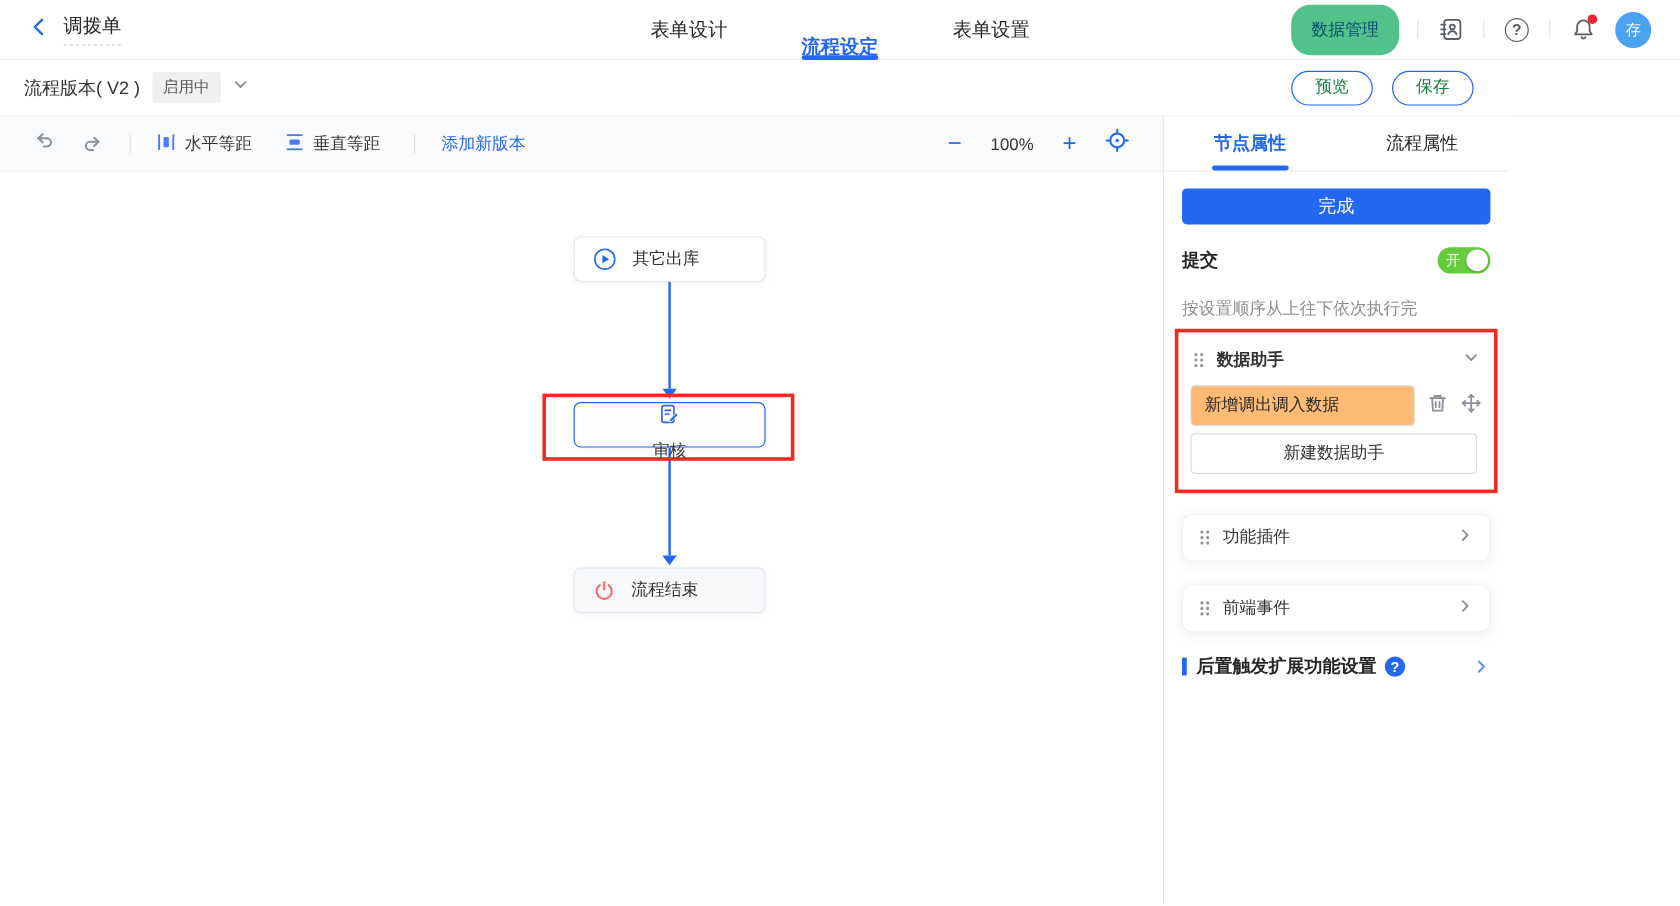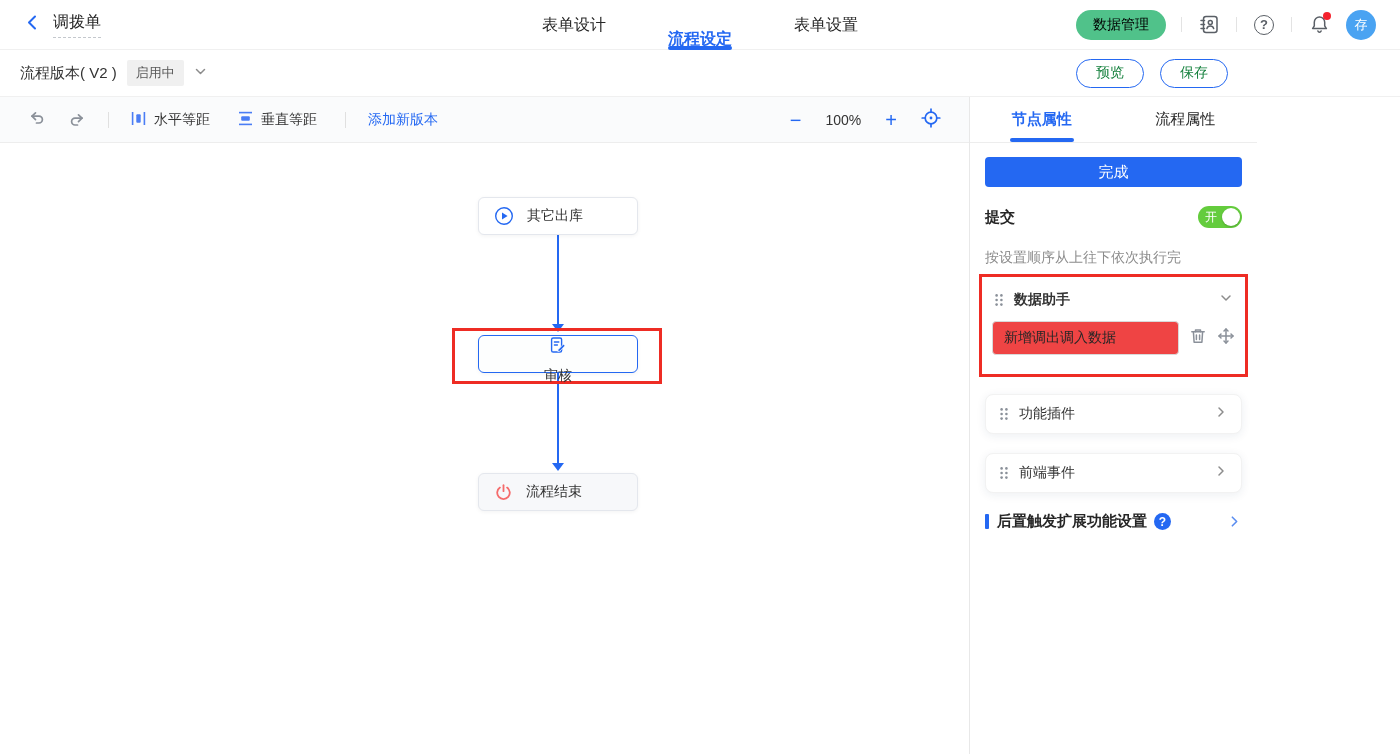--- a/index.html
+++ b/index.html
@@ -9,21 +9,21 @@
   
   .topbar { position: relative; display: flex; align-items: center; height: 50px; padding: 0 24px; border-bottom: 1px solid #f0f0f0; background: #fff; }
   .topbar-left { display: flex; align-items: center; gap: 12px; }
   .back-btn { display: flex; align-items: center; cursor: pointer; }
   .page-title { font-size: 16px; color: #262626; padding-bottom: 4px; border-bottom: 1px dashed #c4c8cd; }
   .topbar-tabs { position: absolute; left: 50%; top: 0; transform: translateX(-50%); height: 50px; display: flex; gap: 62px; }
   .top-tab { display: flex; align-items: center; font-size: 16px; color: #262626; position: relative; cursor: pointer; }
   .top-tab.active { color: #2468f2; font-weight: 700; margin-top: 28px; }
   .top-tab.active::after { content: ""; position: absolute; bottom: 0; left: 50%; transform: translateX(-50%); width: 64px; height: 4px; border-radius: 2px; background: #2468f2; }
   .topbar-right { margin-left: auto; display: flex; align-items: center; gap: 15px; }
-  .pill-green { height: 30px; padding: 0 17px; border-radius: 16px; background: #50c28a; color: #000000; font-size: 14px; display: flex; align-items: center; border: none; cursor: pointer; text-align: center; }
+  .pill-green { height: 42px; padding: 0 17px; border-radius: 16px; background: #50c28a; color: #0c4a6e; font-size: 14px; display: flex; align-items: center; border: none; cursor: pointer; text-align: center; }
   .v-divider { width: 1px; height: 15px; background: #e3e3e3; }
   .icon-btn { display: flex; align-items: center; justify-content: center; width: 24px; height: 24px; cursor: pointer; }
   .help-circle { width: 20px; height: 20px; border: 1.5px solid #5a5f66; border-radius: 50%; color: #5a5f66; font-size: 13px; font-weight: 700; display: flex; align-items: center; justify-content: center; }
   .bell-wrap { position: relative; }
   .bell-dot { position: absolute; top: -1px; right: 0px; width: 8px; height: 8px; border-radius: 50%; background: #f5222d; }
   .avatar { width: 30px; height: 30px; border-radius: 50%; background: #4aa3f2; color: #fff; font-size: 13px; display: flex; align-items: center; justify-content: center; cursor: pointer; }
 
   
   .versionbar { display: flex; align-items: center; height: 47px; padding: 0 20px; border-bottom: 1px solid #f0f0f0; background: #fff; }
   .version-label { font-size: 15px; color: #333; }
@@ -74,21 +74,21 @@
   .toggle { position: relative; width: 44px; height: 22px; border-radius: 11px; background: #64cc3d; display: flex; align-items: center; cursor: pointer; }
   .toggle-text { color: #fff; font-size: 12px; margin-left: 7px; }
   .toggle-knob { position: absolute; right: 2px; top: 2px; width: 18px; height: 18px; border-radius: 50%; background: #fff; box-shadow: 0 1px 2px rgba(0,0,0,0.2); }
   .helper-text { font-size: 14px; color: #8c8c8c; margin-bottom: 7px; }
 
   .red-section { border: 3px solid #ee2c24; margin: 0 -6px 17px; padding: 9px 10px 13px; }
   .section-header { display: flex; align-items: center; height: 28px; margin-bottom: 7px; padding: 0 2px; font-weight: bold; }
   .section-title { font-size: 14px; color: #333; margin-left: 10px; }
   .header-chevron { margin-left: auto; display: flex; align-items: center; cursor: pointer; }
   .assistant-row { display: flex; align-items: center; gap: 9px; margin-bottom: 6px; }
-  .assistant-input { flex: 1; height: 34px; border: 1px solid #d9d9d9; border-radius: 4px; background: #ef4444; display: flex; align-items: center; padding: 0 11px; font-size: 14px; color: #262626; cursor: text; }
+  .assistant-input { flex: 1; height: 34px; border: 1px solid #d9d9d9; border-radius: 4px; background: #fdba74; display: flex; align-items: center; padding: 0 11px; font-size: 14px; color: #262626; cursor: text; }
   .new-assistant-btn { height: 34px; margin-right: 4px; border: 1px solid #d9d9d9; border-radius: 4px; background: #fff; display: flex; align-items: center; justify-content: center; font-size: 14px; color: #333; cursor: pointer; }
 
   .panel-card { height: 40px; border: 1px solid #f2f2f2; border-radius: 8px; background: #fff; box-shadow: 0 2px 10px rgba(31,56,88,0.08); display: flex; align-items: center; padding: 0 13px; margin-bottom: 19px; cursor: pointer; }
   .post-trigger-row { display: flex; align-items: center; margin-top: 14px; cursor: pointer; }
   .blue-bar { width: 4px; height: 15px; background: #2468f2; border-radius: 1px; margin-right: 8px; }
   .post-title { font-size: 15px; font-weight: 700; color: #262626; }
   .q-icon { width: 17px; height: 17px; border-radius: 50%; background: #2468f2; color: #fff; font-size: 12px; font-weight: 700; display: flex; align-items: center; justify-content: center; margin-left: 7px; }
   .post-chevron { margin-left: auto; display: flex; align-items: center; }
 </style>
 </head>
@@ -316,20 +316,21 @@
             <span class="icon-btn" style="width:19px;height:19px;">
               <span>
                 <svg width="18" height="18" viewBox="0 0 18 18" fill="none" stroke="#8a9099" stroke-width="1.5" stroke-linecap="round" stroke-linejoin="round">
                   <path d="M9 2 v14 M2 9 h14"></path>
                   <path d="M9 2 l-2 2 M9 2 l2 2 M9 16 l-2 -2 M9 16 l2 -2 M2 9 l2 -2 M2 9 l2 2 M16 9 l-2 -2 M16 9 l-2 2"></path>
                 </svg>
               </span>
             </span>
           </div>
 
+          <div class="new-assistant-btn">新建数据助手</div>
         </div>
 
         <div class="panel-card">
           <span style="display:flex;">
             <svg width="10" height="14" viewBox="0 0 10 14" fill="#8a9099">
               <circle cx="2.6" cy="2.4" r="1.3"></circle>
                 <circle cx="7.4" cy="2.4" r="1.3"></circle>
               <circle cx="2.6" cy="7" r="1.3"></circle>
                 <circle cx="7.4" cy="7" r="1.3"></circle>
               <circle cx="2.6" cy="11.6" r="1.3"></circle>

